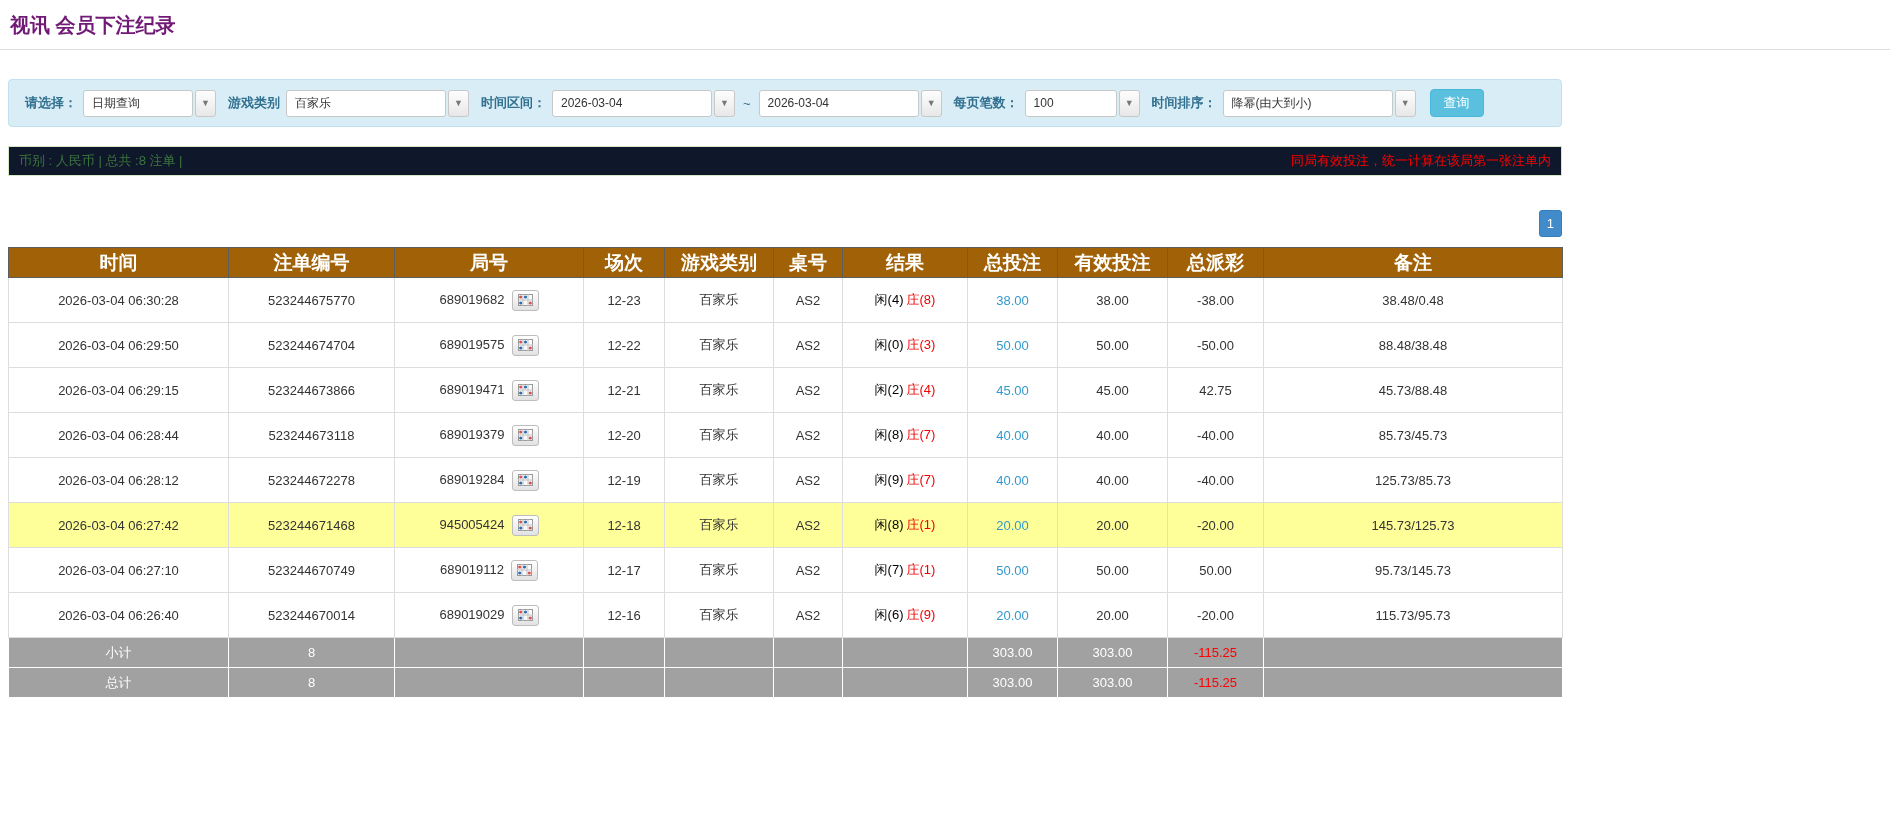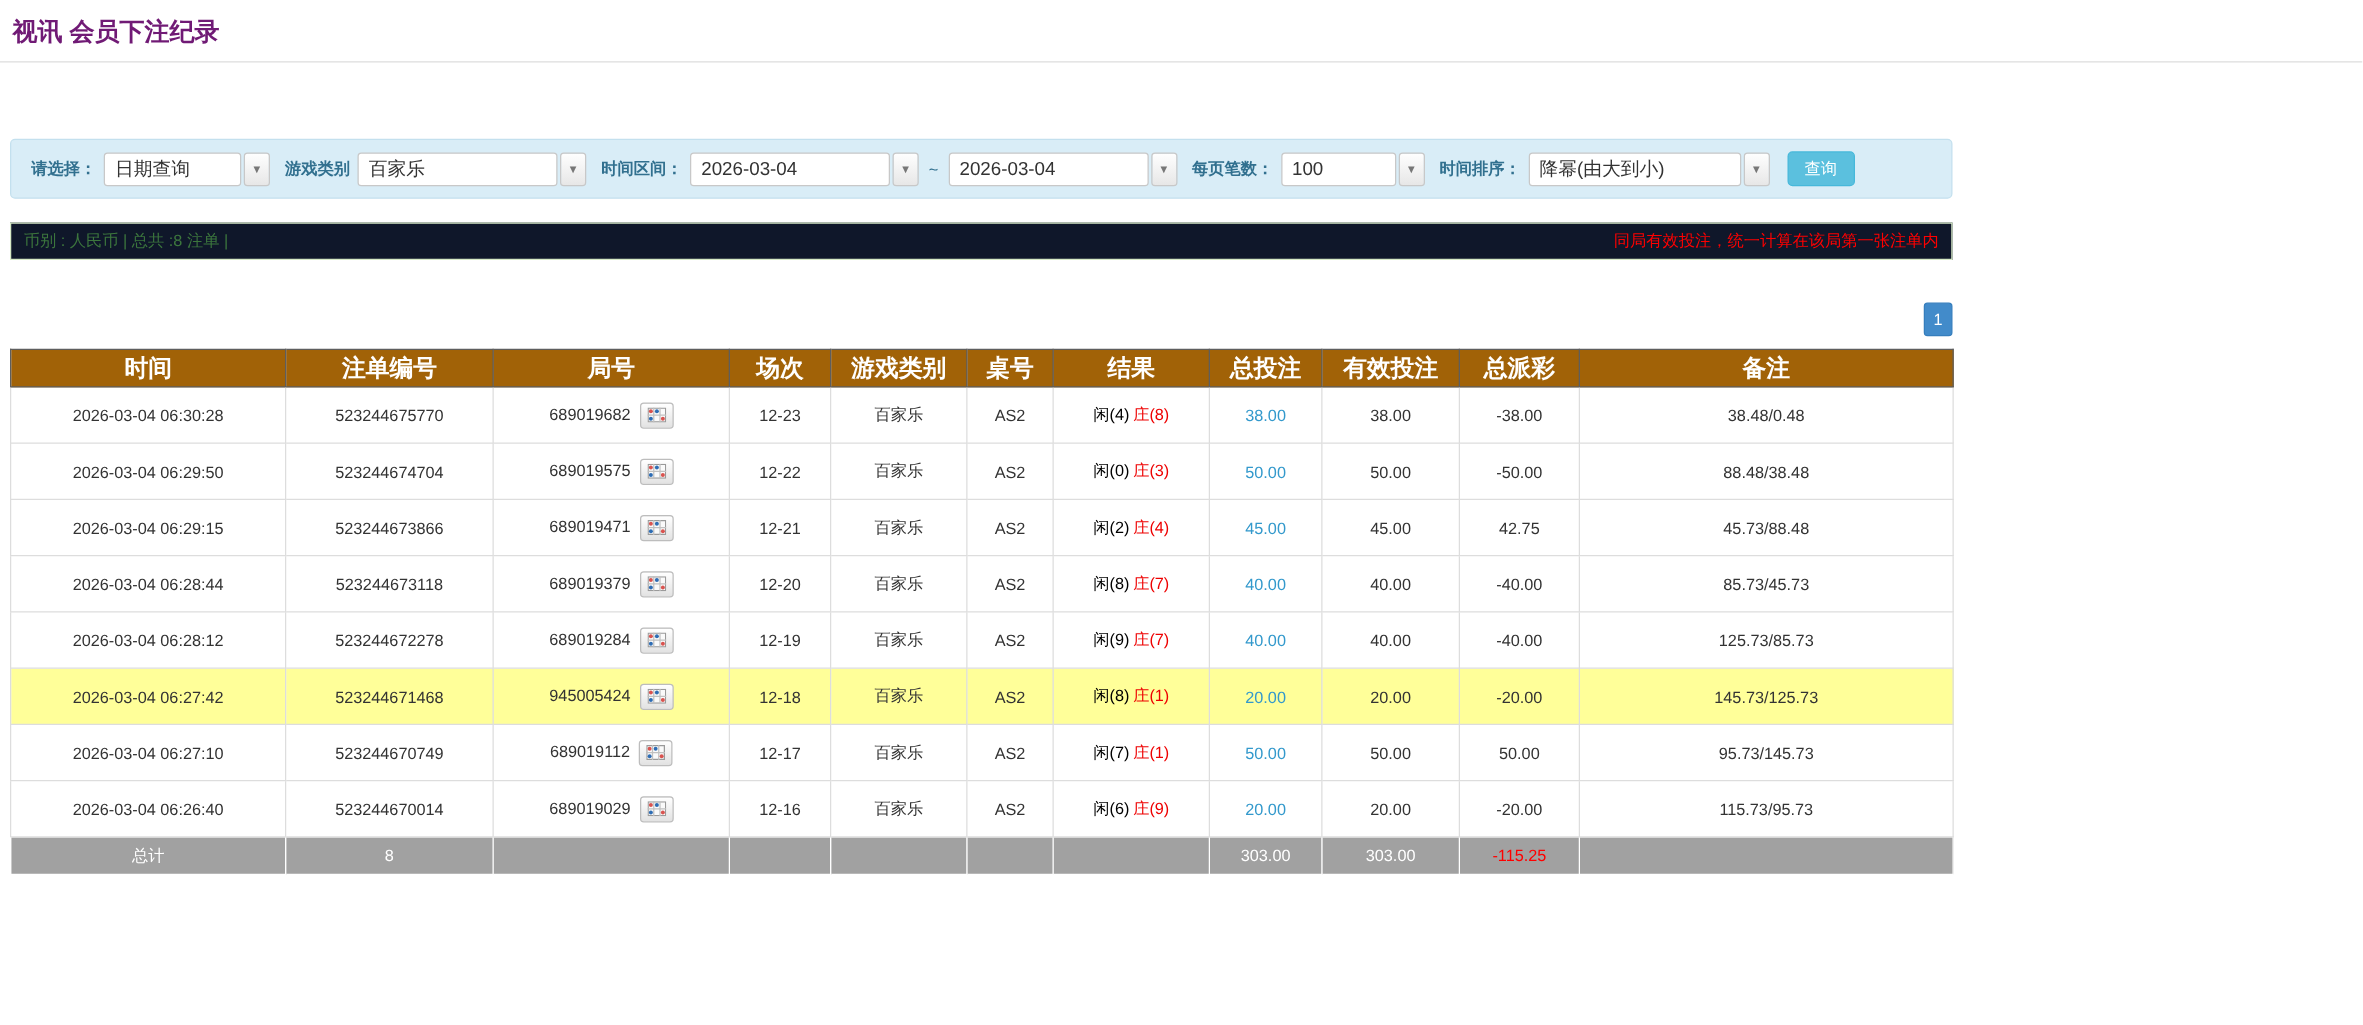--- a/index.html
+++ b/index.html
@@ -13,21 +13,21 @@
   .title-bar {
     padding: 12px 0 10px 0;
     border-bottom: 1px solid #ddd;
   }
   .title-bar h1 {
     font-size: 20px;
     font-weight: bold;
     color: #701a75;
     padding-left: 10px;
   }
-  .content { padding: 16px 8px; width: 1570px; margin-top: 32px; }
+  .content { padding: 16px 8px; width: 1570px; }
 
   
   .filter-bar {
     margin-top: 13px;
     background: #d9edf7;
     border: 1px solid #c3e0ee;
     border-radius: 4px;
     padding: 9px 10px;
     display: flex;
     align-items: center;
@@ -43,21 +43,21 @@
   }
   .combo { display: flex; align-items: center; }
   .combo .text {
     height: 27px;
     background: #fff;
     border: 1px solid #c8c8c8;
     border-radius: 3px;
     padding: 0 8px;
     display: flex;
     align-items: center;
-    font-size: 15px;
+    font-size: 12px;
     color: #333;
   }
   .combo .arrow {
     height: 27px;
     width: 21px;
     margin-left: 2px;
     border: 1px solid #c8c8c8;
     border-radius: 3px;
     background: linear-gradient(#fefefe, #e7e7e7);
     display: flex;
@@ -461,20 +461,33 @@
     <td>AS2</td>
     <td><span class="player">闲(6)</span><span class="banker">庄(9)</span></td>
     <td><a class="bet-link">20.00</a></td>
     <td>20.00</td>
     <td class="payout neg">-20.00</td>
     <td>115.73/95.73</td>
   </tr>
       </tbody>
     <tfoot>
       <tr class="sum-row">
+        <td>小计</td>
+        <td>8</td>
+        <td></td>
+        <td></td>
+        <td></td>
+        <td></td>
+        <td></td>
+        <td>303.00</td>
+        <td>303.00</td>
+        <td class="neg">-115.25</td>
+        <td></td>
+      </tr>
+      <tr class="sum-row">
         <td>总计</td>
         <td>8</td>
         <td></td>
         <td></td>
         <td></td>
         <td></td>
         <td></td>
         <td>303.00</td>
         <td>303.00</td>
         <td class="neg">-115.25</td>

